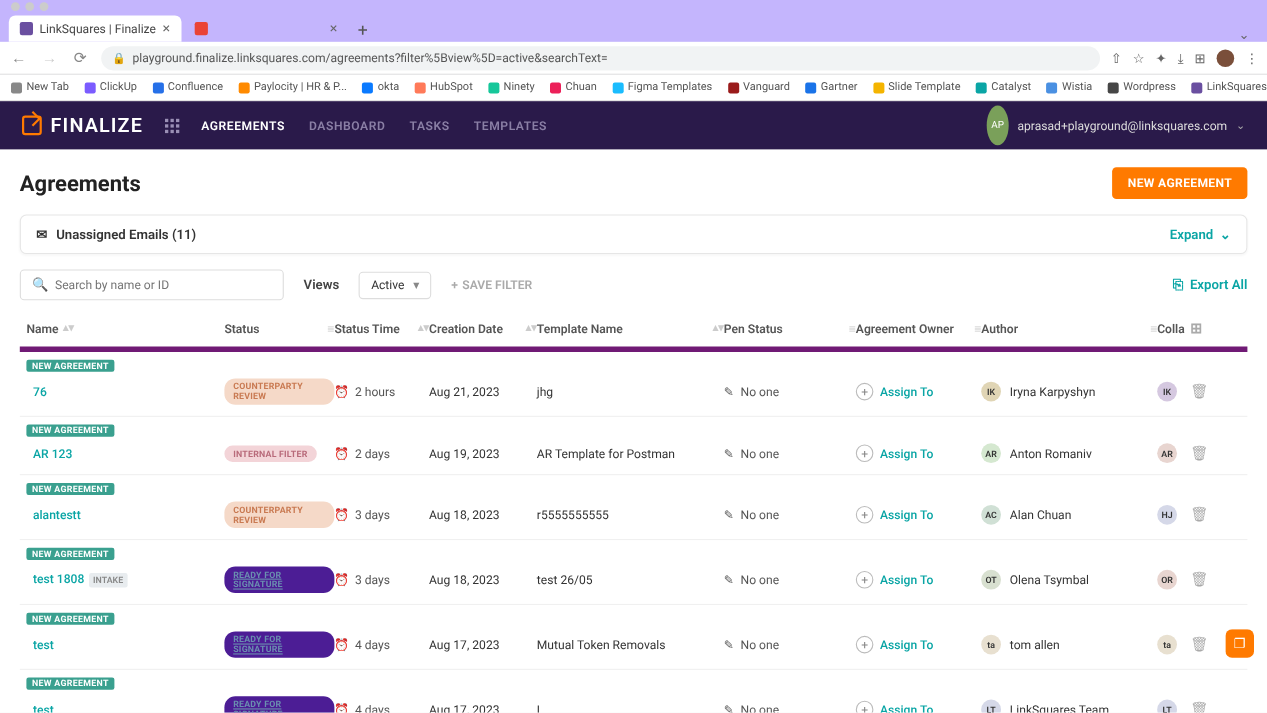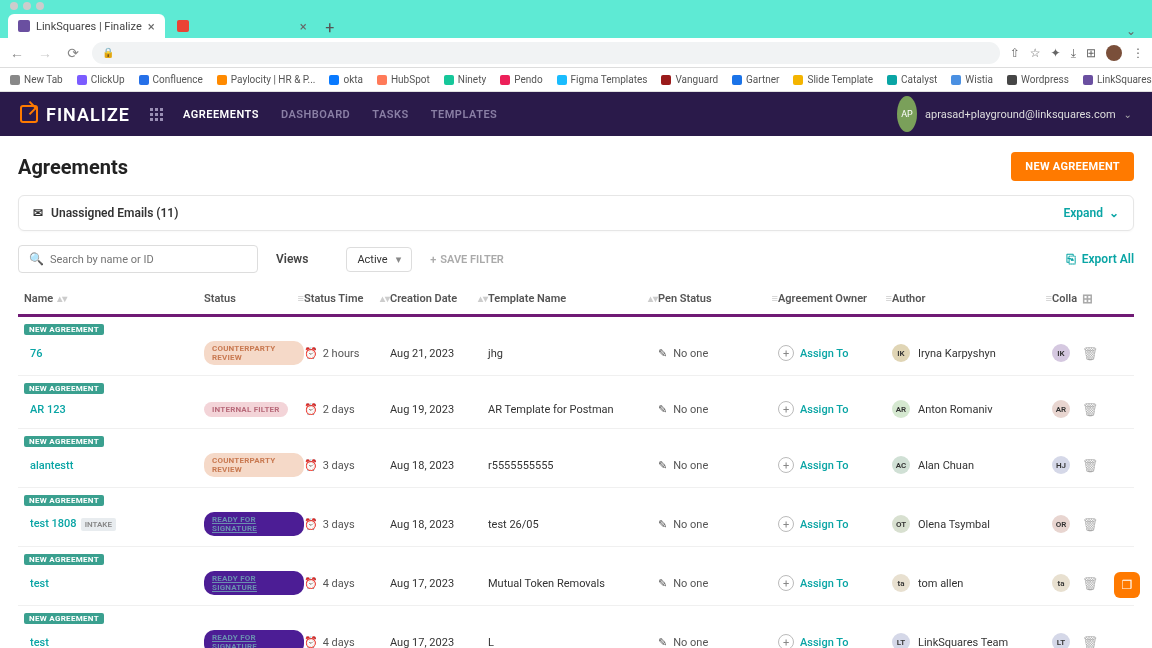--- a/index.html
+++ b/index.html
@@ -1,17 +1,17 @@
 <!DOCTYPE html>
 <html><head>
 <meta charset="utf-8">
 <style>
 * { margin:0; padding:0; box-sizing:border-box; font-family:-apple-system,BlinkMacSystemFont,"Segoe UI",Roboto,sans-serif; }
 body { background:#f5f5f5; width:1152px; height:648px; overflow:hidden; font-size:12px; color:#333; }
-.browser-chrome { background:#5eead4; }
+.browser-chrome { background:#c4b5fd; }
 .titlebar { height:12px; display:flex; align-items:center; padding:0 10px; gap:5px; }
 .dot { width:8px; height:8px; border-radius:50%; background:#ccc; }
 .tabbar { height:26px; display:flex; align-items:flex-end; padding:0 8px; gap:2px; }
 .tab { background:#fff; border-radius:6px 6px 0 0; height:24px; display:flex; align-items:center; padding:0 10px; gap:6px; font-size:11px; min-width:150px; max-width:170px; color:#444; }
 .tab.inactive { background:transparent; }
 .tab .fav { width:12px; height:12px; border-radius:2px; display:inline-block; }
 .tab .close { margin-left:auto; color:#666; font-size:13px; }
 .newtab { width:22px; height:22px; display:flex; align-items:center; justify-content:center; color:#555; font-size:16px; }
 .addrbar { height:30px; background:#fff; display:flex; align-items:center; padding:0 8px; gap:10px; border-bottom:1px solid #ddd;}
 .addrbar .navbtn { color:#888; font-size:14px; width:18px; text-align:center; }
@@ -36,25 +36,25 @@
 .page-head { display:flex; align-items:center; justify-content:space-between; margin-bottom:14px;}
 .page-title { font-size:20px; font-weight:700; color:#222;}
 .btn-primary { background:#ff7a00; color:#fff; border:none; padding:8px 14px; border-radius:4px; font-size:11px; font-weight:700; letter-spacing:0.3px;}
 .banner { border:1px solid #e6e6e6; border-radius:6px; padding:10px 14px; display:flex; align-items:center; justify-content:space-between; margin-bottom:14px; box-shadow:0 1px 2px rgba(0,0,0,0.03);}
 .banner-left { display:flex; align-items:center; gap:8px; font-size:12px; font-weight:600;}
 .banner-right { display:flex; align-items:center; gap:6px; color:#0aa5a5; font-size:12px; font-weight:600;}
 .toolbar { display:flex; align-items:center; gap:18px; margin-bottom:10px;}
 .search { display:flex; align-items:center; gap:6px; border:1px solid #ddd; border-radius:4px; padding:6px 10px; width:240px; color:#888;}
 .search input { border:none; outline:none; font-size:11px; flex:1; background:transparent;}
 .views-label { font-size:12px; font-weight:600; color:#444;}
-.dropdown { border:1px solid #ddd; border-radius:4px; padding:5px 10px; display:flex; align-items:center; gap:8px; font-size:11px;margin-left:20px;}
+.dropdown { border:1px solid #ddd; border-radius:4px; padding:5px 10px; display:flex; align-items:center; gap:8px; font-size:11px;}
 .savefilter { color:#aaa; font-size:11px; font-weight:600; display:flex; align-items:center; gap:4px;}
 .exportall { margin-left:auto; color:#0aa5a5; font-size:12px; font-weight:600; display:flex; align-items:center; gap:6px;}
 .table { width:100%; }
-.thead { display:grid; grid-template-columns:180px 100px 86px 98px 170px 120px 114px 160px 30px 30px; align-items:center; padding:8px 6px; border-bottom:3px solid #701a75; font-size:11px; color:#555; font-weight:600;}
+.thead { display:grid; grid-template-columns:180px 100px 86px 98px 170px 120px 114px 160px 30px 30px; align-items:center; padding:8px 6px; border-bottom:5px solid #701a75; font-size:11px; color:#555; font-weight:600;}
 .thead .col { display:flex; align-items:center; gap:4px;}
 .sort { color:#ccc; font-size:10px; line-height:6px;}
 .filter { color:#ccc; font-size:11px;}
 .row-wrap { border-bottom:1px solid #f0f0f0; padding-top:4px;}
 .tag-new { display:inline-block; background:#3aa08f; color:#fff; font-size:8px; font-weight:700; padding:1px 5px; border-radius:2px; letter-spacing:0.3px; margin-left:6px; margin-bottom:2px;}
 .tag-intake { display:inline-block; background:#e8ecef; color:#888; font-size:8px; font-weight:600; padding:2px 4px; border-radius:2px; margin-left:4px;}
 .row { display:grid; grid-template-columns:180px 100px 86px 98px 170px 120px 114px 160px 30px 30px; align-items:center; padding:4px 6px 10px; font-size:11px;}
 .name-link { color:#0aa5a5; font-weight:500; padding-left:6px;}
 .status-pill { display:inline-block; padding:3px 8px; border-radius:10px; font-size:8px; font-weight:700; letter-spacing:0.2px;}
 .pill-orange { background:#f5d9c8; color:#c97a52;}
@@ -92,20 +92,21 @@
       </div>
       <div class="newtab">+</div>
       <div style="margin-left: auto; color: rgb(102, 102, 102); padding: 0px 8px;">⌄</div>
     </div>
   <div class="addrbar">
     <span class="navbtn">←</span>
     <span class="navbtn" style="color:#ccc">→</span>
     <span class="navbtn">⟳</span>
     <div class="url">
       <span style="font-size:10px">🔒</span>
+      <span>playground.finalize.linksquares.com/agreements?filter%5Bview%5D=active&amp;searchText=</span>
     </div>
     <div class="right">
       <span>⇧</span>
       <span>☆</span>
       <span>✦</span>
       <span>⤓</span>
       <span>⊞</span>
       <span class="user"></span>
       <span>⋮</span>
     </div>
@@ -134,21 +135,21 @@
       <div class="bm">
         <span class="bicon" style="background:#ff7a59"></span>
         <span>HubSpot</span>
       </div>
       <div class="bm">
         <span class="bicon" style="background:#16c79a"></span>
         <span>Ninety</span>
       </div>
       <div class="bm">
         <span class="bicon" style="background:#ec2059"></span>
-        <span>Pendo</span>
+        <span>Chuan</span>
       </div>
       <div class="bm">
         <span class="bicon" style="background:#1abcfe"></span>
         <span>Figma Templates</span>
       </div>
       <div class="bm">
         <span class="bicon" style="background:#9a1b1b"></span>
         <span>Vanguard</span>
       </div>
       <div class="bm">

